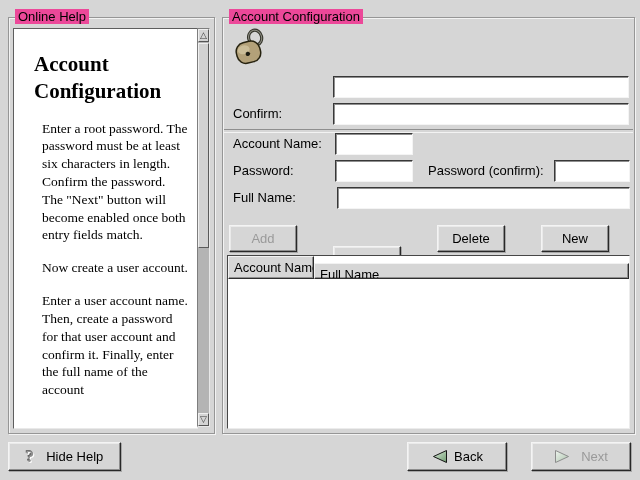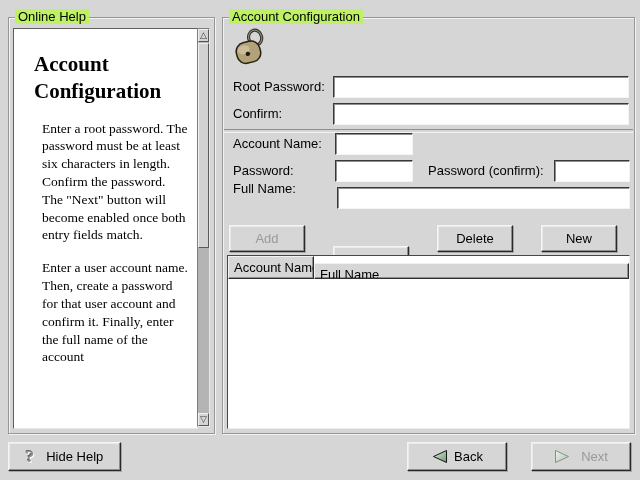--- a/index.html
+++ b/index.html
@@ -7,21 +7,21 @@
     position:relative; width:640px; height:480px; overflow:hidden;
     background:#d6d6d6; font-family:"Liberation Sans",sans-serif;
     font-size:13px; color:#000; -webkit-font-smoothing:none;
   }
   
   .frame{
     position:absolute; border:1px solid #969696;
     box-shadow: inset 1px 1px 0 #f3f3f3, 1px 1px 0 #f3f3f3;
   }
   .frame-label{
-    position:absolute; top:-9px; left:6px; background:#bef264;
+    position:absolute; top:-9px; left:6px; background:#ec4899;
     padding:0 3px; font-size:13px; white-space:nowrap;
   }
   
   #help-frame{ left:8px; top:17px; width:205px; height:415px; }
   .help-viewport{
     position:absolute; left:4px; top:10px; width:183px; height:399px;
     background:#fff; overflow:hidden;
     border:1px solid; border-color:#5e5e5e #e9e9e9 #e9e9e9 #5e5e5e;
   }
   .help-content{
@@ -67,21 +67,21 @@
     border-top:1px solid #8f8f8f; border-bottom:1px solid #f3f3f3;
   }
   .btn{
     position:absolute; box-sizing:border-box; background:#d6d6d6;
     border:1px solid; border-color:#f4f4f4 #282828 #282828 #f4f4f4;
     box-shadow: inset -1px -1px 0 #8d8d8d, inset 1px 1px 0 #eaeaea, 1px 1px 0 #a6a6a6;
     font-size:13px; text-align:center; cursor:default;
     display:flex; align-items:center; justify-content:center;
   }
   .btn.disabled{ color:#9a9a9a; }
-  .action-btn{ top:207px; width:76px; height:27px; }
+  .action-btn{ top:207px; width:68px; height:27px; }
   
   .table{
     position:absolute; left:4px; top:237px; width:403px; height:174px;
     box-sizing:border-box; background:#fff;
     border:1px solid; border-color:#464646 #ececec #ececec #464646;
   }
   .thead{ display:flex; height:23px; }
   .th{
     box-sizing:border-box; background:#d6d6d6; padding:0 0 0 5px;
     border:1px solid; border-color:#f2f2f2 #2e2e2e #2e2e2e #f2f2f2;
@@ -106,20 +106,21 @@
 
 <div class="screen">
 
   <div class="frame" id="help-frame">
     <span class="frame-label">Online Help</span>
 
     <div class="help-viewport">
       <div class="help-content">
         <h1>Account Configuration</h1>
         <p>Enter a root password. The password must be at least six characters in length. Confirm the password. The "Next" button will become enabled once both entry fields match.</p>
+        <p>Now create a user account.</p>
         <p>Enter a user account name. Then, create a password for that user account and confirm it. Finally, enter the full name of the account</p>
       </div>
     </div>
 
     <div class="scrollbar">
       <div class="sb-btn sb-up"><span>△</span></div>
       <div class="sb-thumb"></div>
       <div class="sb-btn sb-down"><span>▽</span></div>
     </div>
   </div>
@@ -132,37 +133,36 @@
         <g transform="rotate(-14 20 22)">
           <ellipse cx="27" cy="11" rx="6.5" ry="7.5" fill="none" stroke="#35352b" stroke-width="3.2"></ellipse>
           <ellipse cx="27" cy="11" rx="6.5" ry="7.5" fill="none" stroke="#8f8f85" stroke-width="1"></ellipse>
           <rect x="5" y="13" width="24" height="21" rx="9" fill="#b3a179" stroke="#26220f" stroke-width="1.5"></rect>
           <ellipse cx="13" cy="20" rx="6" ry="4.5" fill="#cfc29e" opacity="0.85"></ellipse>
           <circle cx="16" cy="25" r="2.2" fill="#1c1c12"></circle>
         </g>
       </svg>
     </div>
 
-    <span class="fld-label" style="left:10px; top:61px;">Root Password:</span>
     <input class="entry" style="left: 110px; top: 58px; width: 296px;" value="">
 
     <span class="fld-label" style="left:10px; top:88px;">Confirm:</span>
     <input class="entry" style="left: 110px; top: 85px; width: 296px;" value="">
 
     <div class="hsep" style="top:111px;"></div>
 
     <span class="fld-label" style="left:10px; top:118px;">Account Name:</span>
     <input class="entry" style="left: 112px; top: 115px; width: 78px;" value="">
 
     <span class="fld-label" style="left:10px; top:145px;">Password:</span>
     <input class="entry" style="left: 112px; top: 142px; width: 78px;" value="">
     <span class="fld-label" style="left:205px; top:145px;">Password (confirm):</span>
     <input class="entry" style="left: 331px; top: 142px; width: 76px;" value="">
 
-    <span class="fld-label" style="left:10px; top:163px;">Full Name:</span>
+    <span class="fld-label" style="left:10px; top:172px;">Full Name:</span>
     <input class="entry" style="left: 114px; top: 169px; width: 293px;" value="">
 
     <div class="btn action-btn disabled" style="left:6px;">
         <span>Add</span>
       </div>
     <div class="btn action-btn disabled" style="left:110px;margin-top:21px;">
         <span>Edit</span>
       </div>
     <div class="btn action-btn" style="left:318px;">
         <span>New</span>

